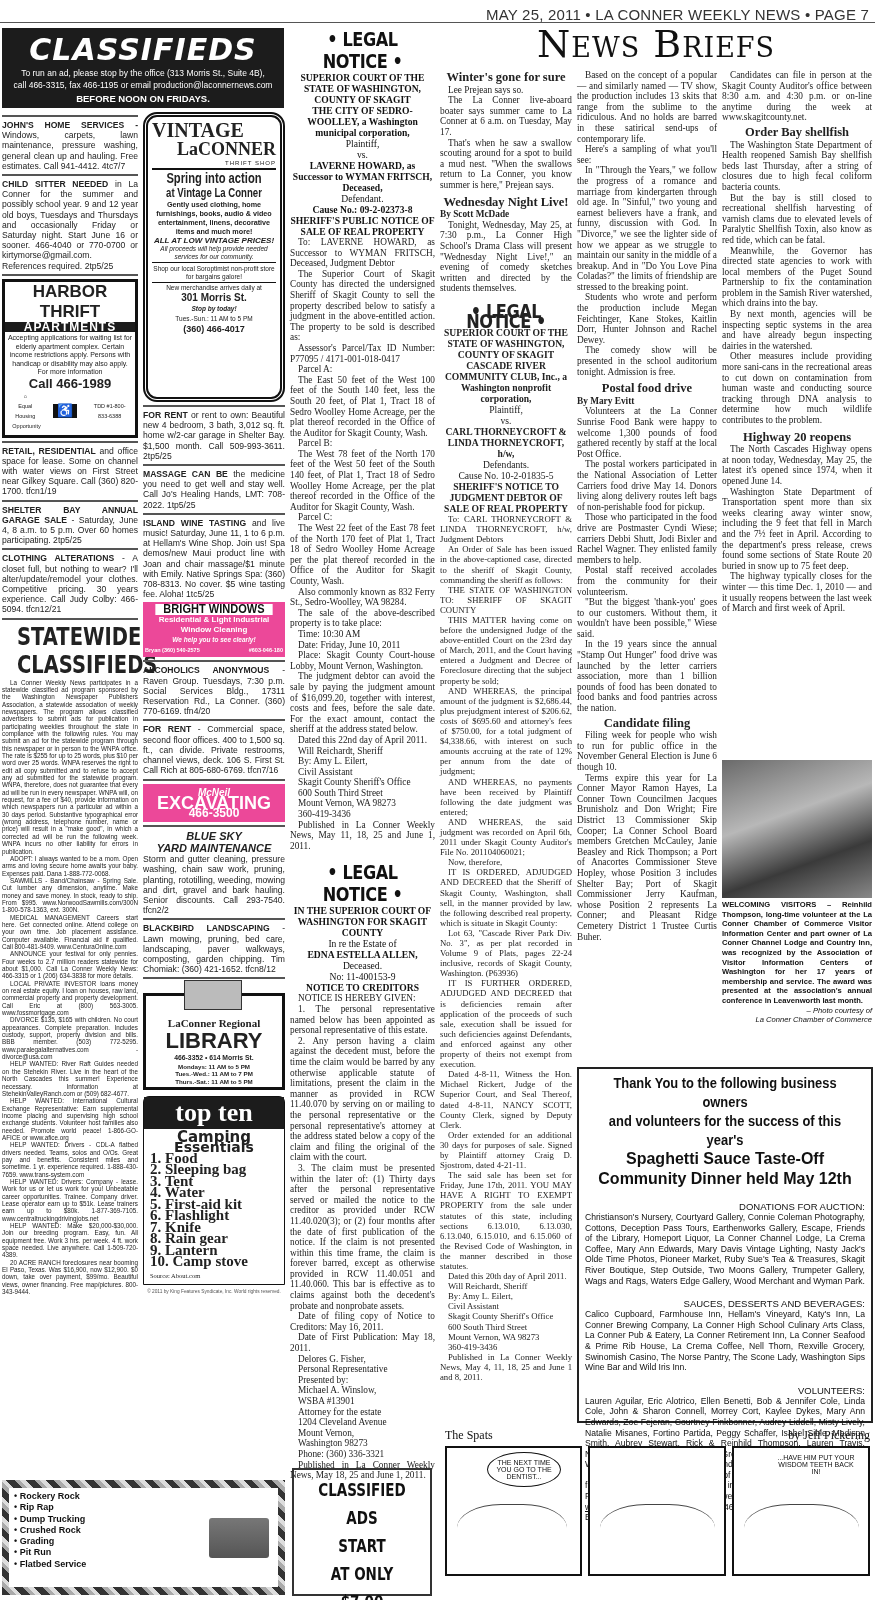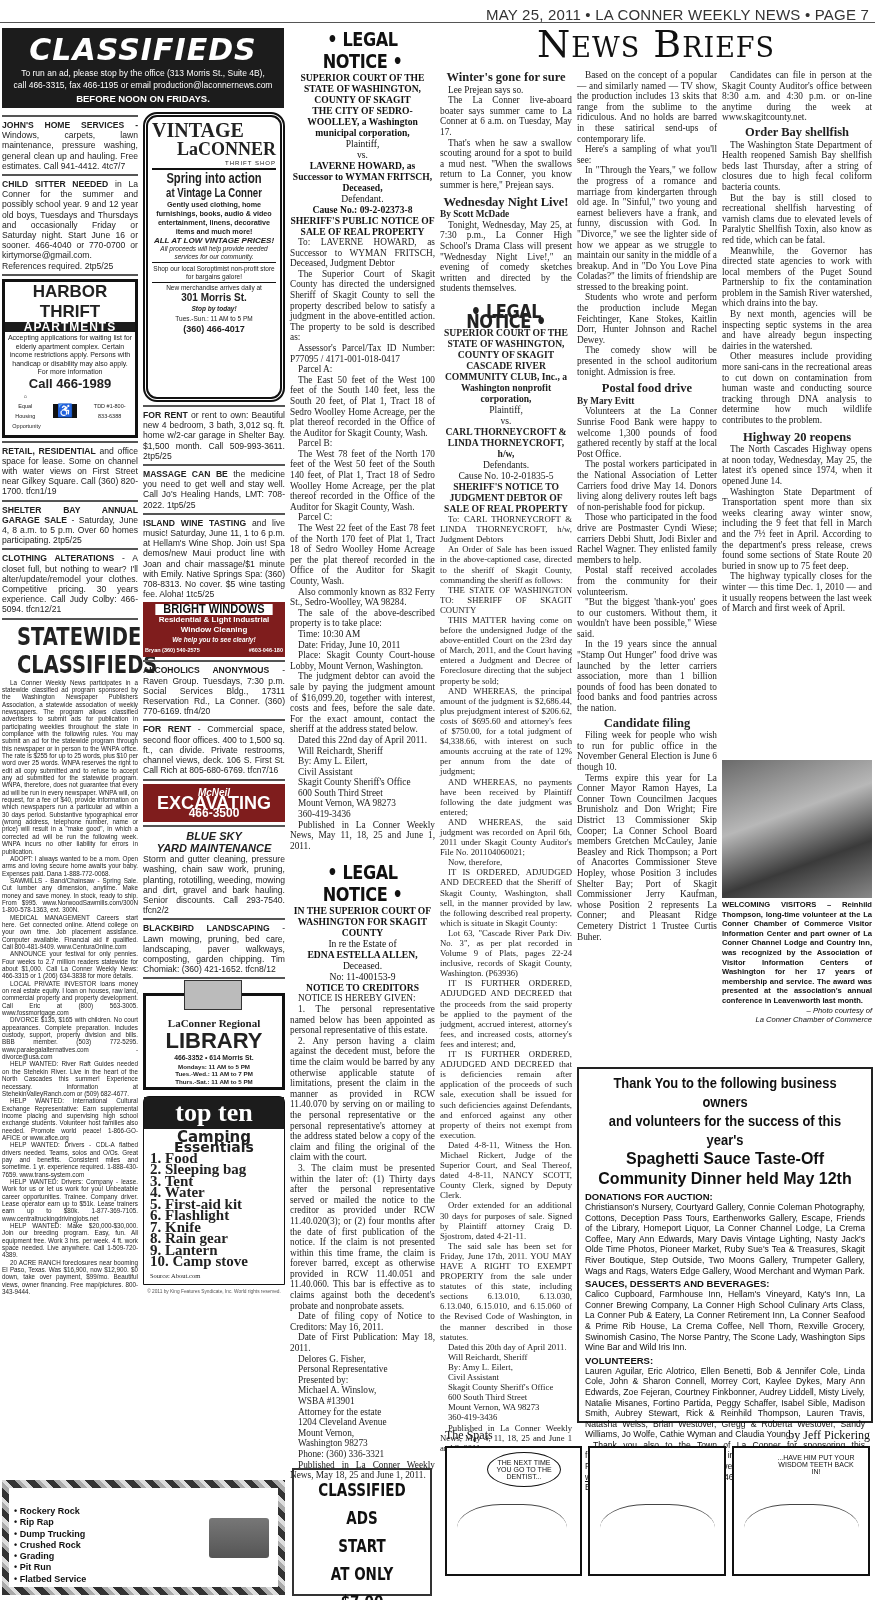--- a/index.html
+++ b/index.html
@@ -9,31 +9,31 @@
 .topline{top:22px;left:0;width:875px;height:1px;background:#555}
 
 .cbanner{left:2px;top:28px;width:282px;height:80px;background:#1c1c1c;color:#fff;text-align:center}
 .cbanner .t{font-family:"DejaVu Sans",sans-serif;font-weight:900;font-size:30px;letter-spacing:1px;margin-top:4px;font-style:italic}
 .cbanner .s{font-family:"Liberation Sans",sans-serif;font-size:8.5px;line-height:12px}
 .cbanner .b{font-family:"Liberation Sans",sans-serif;font-size:9.5px;font-weight:bold;margin-top:2px}
 .col{font-family:"Liberation Sans",sans-serif;font-size:8.6px;line-height:10.2px;text-align:justify;color:#222}
 .col b{font-weight:bold}
 .rule{height:2px;background:#555;margin:3px 0}
 .ad{border:2px solid #111;text-align:center;font-family:"Liberation Sans",sans-serif}
-.blackad{background:#7f1d1d;color:#fff;text-align:center;font-family:"Liberation Sans",sans-serif}
+.blackad{background:#ec4899;color:#fff;text-align:center;font-family:"Liberation Sans",sans-serif}
 .serifbody{font-family:"Liberation Serif",serif;font-size:9.3px;line-height:10.6px;text-align:justify;color:#222}
 .serifbody p{text-indent:8px}
 .legal-h{font-family:"DejaVu Sans",sans-serif;font-weight:bold;font-size:19px;text-align:center;letter-spacing:-.5px;transform:scaleX(.85)}
 .legal-c{font-family:"Liberation Serif",serif;font-weight:bold;font-size:9.6px;text-align:center;line-height:11px}
 .legal-n{font-family:"Liberation Serif",serif;font-size:9.6px;text-align:center;line-height:11px}
 .brief-h{font-family:"Liberation Serif",serif;font-weight:bold;font-size:12.5px;text-align:center;margin:2px 0}
 .thank{border:2px solid #222;padding:4px 6px;font-family:"Liberation Sans",sans-serif}
 .thank .h1{font-weight:bold;font-size:15px;text-align:center;line-height:19px;transform:scaleX(.86)}
 .thank .h2{font-weight:bold;font-size:16px;text-align:center;line-height:20px}
-.thank .sh{font-weight:bold;font-size:9.5px;text-align:left;margin-top:2px}
+.thank .sh{font-weight:normal;font-size:9.5px;text-align:right;margin-top:12px}
 .thank .tx{font-size:8.6px;line-height:10.6px;text-align:justify}
 .panel{border:2px solid #111;height:130px;position:absolute;top:18px;background:#fff}
 </style>
 </head>
 <body>
 
 <div class="abs hdr">MAY 25, 2011 • LA CONNER WEEKLY NEWS • PAGE 7</div>
 <div class="abs topline"></div>
 
 <div class="abs cbanner">
@@ -166,21 +166,21 @@
           <div>9. Lantern</div>
           <div>10. Camp stove</div>
       </div>
       <div style="font-size:6.5px;margin-top:3px">Source: About.com</div>
     </div>
   </div>
   <div style="font-size:4.8px;text-align:center;color:#555;margin-top:2px">© 2011 by King Features Syndicate, Inc. World rights reserved.</div>
 </div>
 
 <div class="abs" style="left:2px;top:1480px;width:283px;height:115px;background:repeating-linear-gradient(45deg,#333 0 6px,#aaa 6px 10px,#ddd 10px 14px);padding:8px 7px">
-  <div style="background:#fff;height:100%;display:flex;font-family:'Liberation Sans',sans-serif;padding:18px 5px">
+  <div style="background:#fff;height:100%;display:flex;font-family:'Liberation Sans',sans-serif;padding:3px 5px">
     <div style="font-weight:bold;font-size:9px;line-height:11.3px;flex:1">
       <div>• <span>Rockery Rock</span></div>
         <div>• <span>Rip Rap</span></div>
         <div>• <span>Dump Trucking</span></div>
         <div>• <span>Crushed Rock</span></div>
         <div>• <span>Grading</span></div>
         <div>• <span>Pit Run</span></div>
         <div>• <span>Flatbed Service</span></div>
     </div>
     <div style="width:60px;align-self:center;height:40px;background:linear-gradient(#777,#555);border-radius:3px;margin-right:4px"></div>
@@ -283,21 +283,20 @@
   <p>To: CARL THORNEYCROFT &amp; LINDA THORNEYCROFT, h/w, Judgment Debtors</p>
       <p>An Order of Sale has been issued in the above-captioned case, directed to the sheriff of Skagit County, commanding the sheriff as follows:</p>
       <p>THE STATE OF WASHINGTON TO: SHERIFF OF SKAGIT COUNTY</p>
       <p>THIS MATTER having come on before the undersigned Judge of the above-entitled Court on the 23rd day of March, 2011, and the Court having entered a Judgment and Decree of Foreclosure directing that the subject property be sold;</p>
       <p>AND WHEREAS, the principal amount of the judgment is $2,686.44, plus prejudgment interest of $206.62, costs of $695.60 and attorney's fees of $750.00, for a total judgment of $4,338.66, with interest on such amounts accruing at the rate of 12% per annum from the date of judgment;</p>
       <p>AND WHEREAS, no payments have been received by Plaintiff following the date judgment was entered;</p>
       <p>AND WHEREAS, the said judgment was recorded on April 6th, 2011 under Skagit County Auditor's File No. 201104060021;</p>
       <p>Now, therefore,</p>
       <p>IT IS ORDERED, ADJUDGED AND DECREED that the Sheriff of Skagit County, Washington, shall sell, in the manner provided by law, the following described real property, which is situate in Skagit County:</p>
       <p>Lot 63, "Cascade River Park Div. No. 3", as per plat recorded in Volume 9 of Plats, pages 22-24 inclusive, records of Skagit County, Washington. (P63936)</p>
-      <p>IT IS FURTHER ORDERED, ADJUDGED AND DECREED that the proceeds from the said property be applied to the payment of the judgment, accrued interest, attorney's fees, and increased costs, attorney's fees and interest; and,</p>
       <p>IT IS FURTHER ORDERED, ADJUDGED AND DECREED that is deficiencies remain after application of the proceeds of such sale, execution shall be issued for such deficiencies against Defendants, and enforced against any other property of theirs not exempt from execution.</p>
       <p>Dated 4-8-11, Witness the Hon. Michael Rickert, Judge of the Superior Court, and Seal Thereof, dated 4-8-11, NANCY SCOTT, County Clerk, signed by Deputy Clerk.</p>
       <p>Order extended for an additional 30 days for purposes of sale. Signed by Plaintiff attorney Craig D. Sjostrom, dated 4-21-11.</p>
       <p>The said sale has been set for Friday, June 17th, 2011. YOU MAY HAVE A RIGHT TO EXEMPT PROPERTY from the sale under statutes of this state, including sections 6.13.010, 6.13.030, 6.13.040, 6.15.010, and 6.15.060 of the Revised Code of Washington, in the manner described in those statutes.</p>
       <p>Dated this 20th day of April 2011.</p>
       <p>Will Reichardt, Sheriff</p>
       <p>By: Amy L. Eilert,</p>
       <p>Civil Assistant</p>
       <p>Skagit County Sheriff's Office</p>
       <p>600 South Third Street</p>

